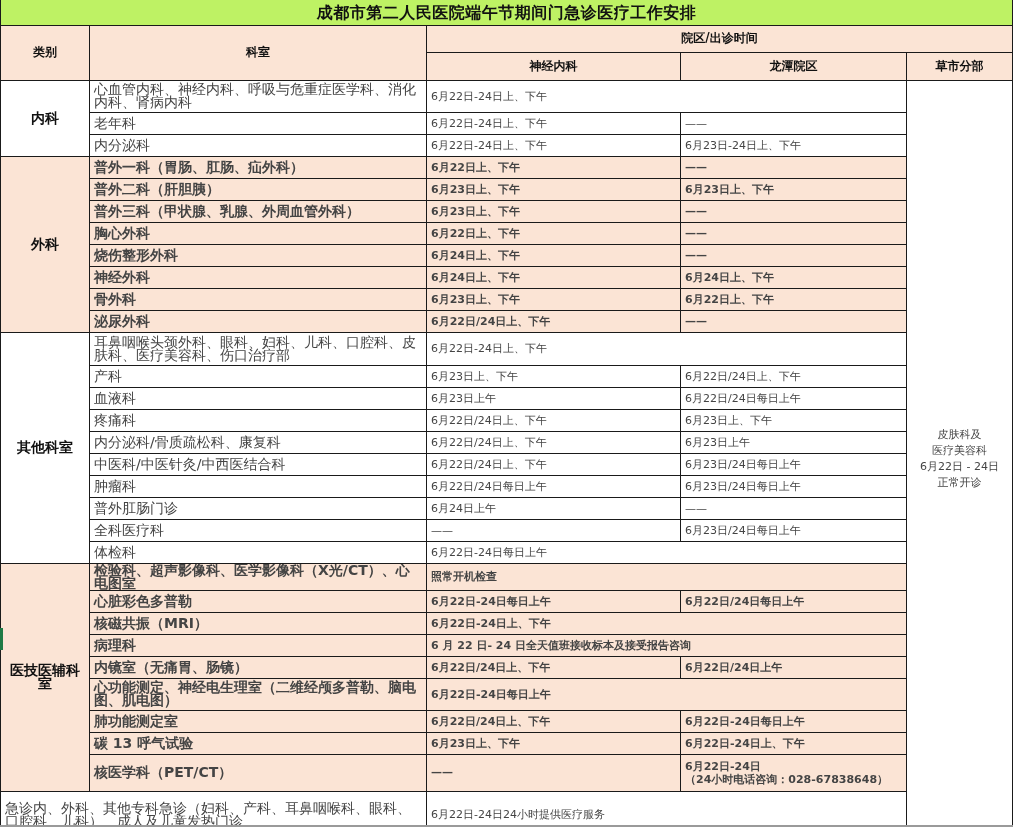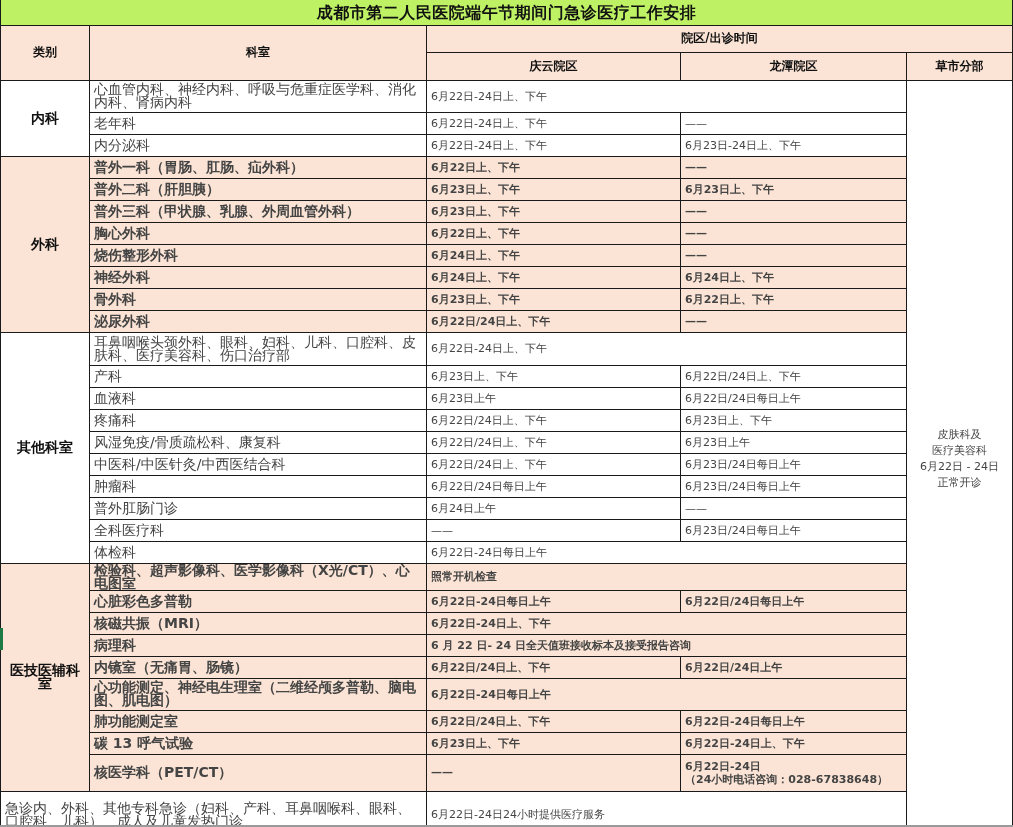--- a/index.html
+++ b/index.html
@@ -38,21 +38,21 @@
         <tr style="height:25px">
     <td colspan="5" class="title">成都市第二人民医院端午节期间门急诊医疗工作安排</td>
   </tr>
 
   <tr style="height:27px">
     <td rowspan="2" class="hdr">类别</td>
     <td rowspan="2" class="hdr">科室</td>
     <td colspan="3" class="hdr">院区/出诊时间</td>
   </tr>
   <tr style="height:28px">
-    <td class="hdr">庆云院区</td>
+    <td class="hdr">神经内科</td>
     <td class="hdr">龙潭院区</td>
     <td class="hdr">草市分部</td>
   </tr>
 
   <tr class="white" style="height:32px">
     <td rowspan="3" class="cat catwhite">内科</td>
     <td class="dept">心血管内科、神经内科、呼吸与危重症医学科、消化内科、肾病内科</td>
     <td colspan="2" class="val">6月22日-24日上、下午</td>
     <td rowspan="33" class="side">
       <div>皮肤科及</div>
@@ -128,21 +128,21 @@
     <td class="dept">血液科</td>
     <td class="val">6月23日上午</td>
     <td class="val">6月22日/24日每日上午</td>
   </tr>
   <tr class="white" style="height:22px">
     <td class="dept">疼痛科</td>
     <td class="val">6月22日/24日上、下午</td>
     <td class="val">6月23日上、下午</td>
   </tr>
   <tr class="white" style="height:22px">
-    <td class="dept">风湿免疫/骨质疏松科、康复科</td>
+    <td class="dept">内分泌科/骨质疏松科、康复科</td>
     <td class="val">6月22日/24日上、下午</td>
     <td class="val">6月23日上午</td>
   </tr>
   <tr class="white" style="height:22px">
     <td class="dept">中医科/中医针灸/中西医结合科</td>
     <td class="val">6月22日/24日上、下午</td>
     <td class="val">6月23日/24日每日上午</td>
   </tr>
   <tr class="white" style="height:22px">
     <td class="dept">肿瘤科</td>

